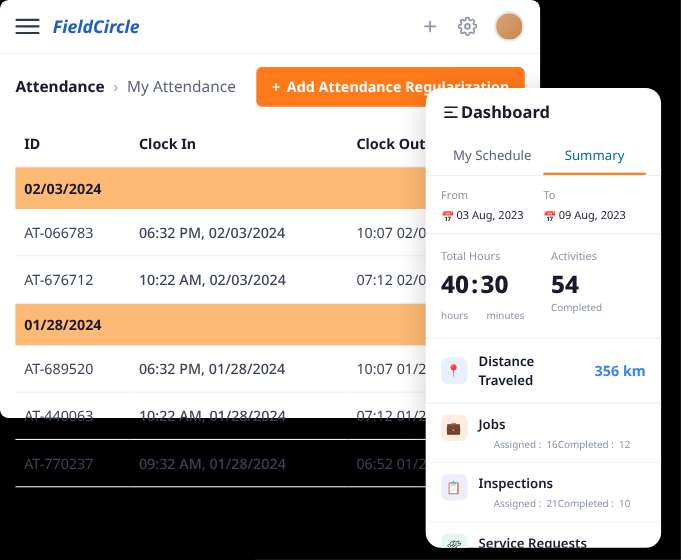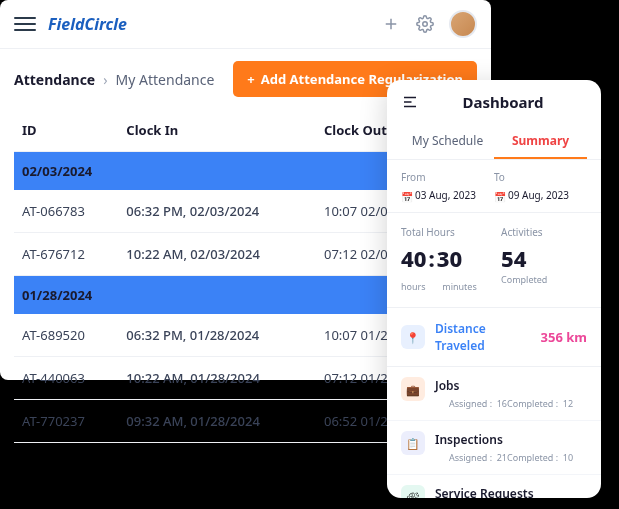--- a/index.html
+++ b/index.html
@@ -14,44 +14,44 @@
 .avatar{width:28px;height:28px;border-radius:50%;background:linear-gradient(135deg,#d9a574,#c78850);border:2px solid #e5e9f0}
 .breadcrumb-row{display:flex;align-items:center;padding:12px 14px}
 .breadcrumb{display:flex;align-items:center;gap:8px;font-size:14px}
 .breadcrumb-parent{font-weight:700;color:#1a1a2e}
 .breadcrumb-sep{color:#a0a8b8}
 .breadcrumb-current{color:#5a6378}
 .add-btn{margin-left:auto;background:#ff7a1a;color:#fff;border:none;padding:9px 14px;border-radius:5px;font-size:13px;font-weight:700;cursor:pointer;display:flex;align-items:center;gap:6px}
 .table-wrap{padding:0 14px 14px}
 table{width:100%;border-collapse:collapse;font-size:13px}
 thead th{text-align:left;padding:12px 8px;font-weight:700;color:#1a1a2e;border-bottom:1px solid #eef0f4}
-.date-row td{background:#3b82f6;font-weight:700;color:#1a1a2e;padding:10px 8px;font-size:13px}
+.date-row td{background:#fdba74;font-weight:700;color:#1a1a2e;padding:10px 8px;font-size:13px}
 tbody tr.data-row td{padding:12px 8px;border-bottom:1px solid #eef0f4;color:#3a4358}
 .clock-in{color:#1b5fbf;font-weight:500}
 .mobile-card{position:absolute;top:80px;left:387px;width:214px;height:418px;background:#fff;border-radius:14px;box-shadow:0 6px 28px rgba(0,0,0,0.18);overflow:hidden}
 .m-header{display:flex;align-items:center;padding:12px 14px}
 .m-back{width:18px;height:18px;cursor:pointer}
-.m-title{flex:1;text-align:center;font-size:15px;font-weight:700;color:#1a1a2e}
+.m-title{flex:1;text-align:left;font-size:15px;font-weight:700;color:#1a1a2e}
 .m-tabs{display:flex;padding:0 14px;border-bottom:1px solid #eef0f4}
 .m-tab{flex:1;text-align:center;padding:8px 0;font-size:12px;color:#5a6378;cursor:pointer}
-.m-tab.active{color:#ef4444;font-weight:700;border-bottom:2px solid #ff7a1a}
+.m-tab.active{color:#0369a1;font-weight:400;border-bottom:2px solid #ff7a1a}
 .m-dates{display:flex;padding:10px 14px;border-bottom:1px solid #eef0f4}
 .m-date-col{flex:1}
 .m-date-label{font-size:10px;color:#8a94a6;margin-bottom:4px}
 .m-date-val{font-size:10px;color:#1a1a2e;display:flex;align-items:center;gap:4px}
 .cal-icon{width:10px;height:10px;color:#5a6378}
 .m-stats{display:flex;padding:12px 14px;gap:14px;border-bottom:1px solid #eef0f4}
 .m-stat-col{flex:1}
 .m-stat-label{font-size:10px;color:#8a94a6;margin-bottom:4px}
 .m-stat-big{font-size:22px;font-weight:800;color:#1a1a2e;display:flex;align-items:center;gap:2px}
 .m-stat-sub{font-size:9px;color:#8a94a6;font-weight:400}
 .m-distance{display:flex;align-items:center;padding:12px 14px;gap:10px;border-bottom:1px solid #eef0f4}
 .m-dist-icon{width:24px;height:24px;background:#e8f0fe;border-radius:6px;display:flex;align-items:center;justify-content:center;font-size:11px}
-.m-dist-label{font-size:12px;font-weight:600;color:#3b82f6;flex:1}
-.m-dist-val{font-size:13px;font-weight:700;color:#ec4899}
+.m-dist-label{font-size:12px;font-weight:600;color:#0f172a;flex:1}
+.m-dist-val{font-size:13px;font-weight:700;color:#3b82f6}
 .m-item{display:flex;align-items:flex-start;padding:10px 14px;gap:10px;border-bottom:1px solid #f3f5f9}
 .m-item-icon{width:24px;height:24px;border-radius:6px;display:flex;align-items:center;justify-content:center;font-size:11px;flex-shrink:0}
 .m-item-body{flex:1}
 .m-item-title{font-size:12px;font-weight:600;color:#1a1a2e;margin-bottom:3px}
 .m-item-meta{display:flex;justify-content:center;font-size:9px;color:#8a94a6}
 </style>
 </head>
 <body>
 
 <div class="desktop-app">

